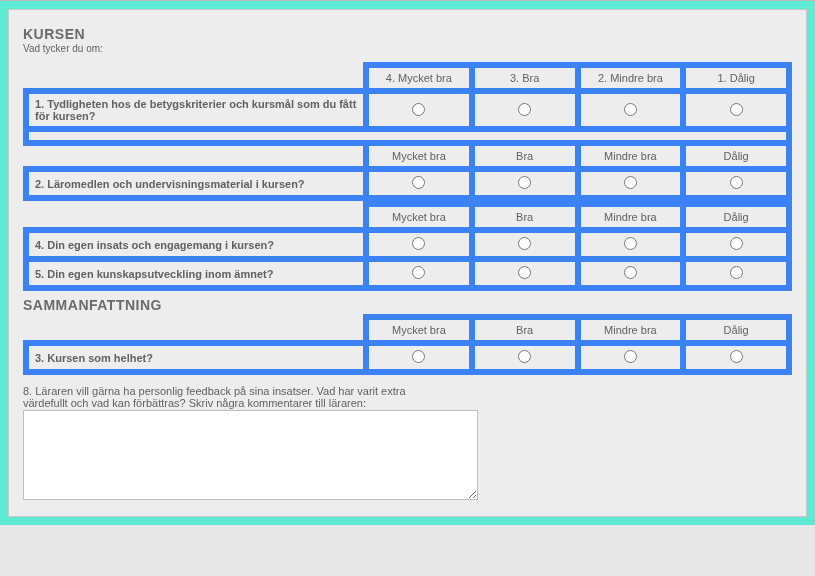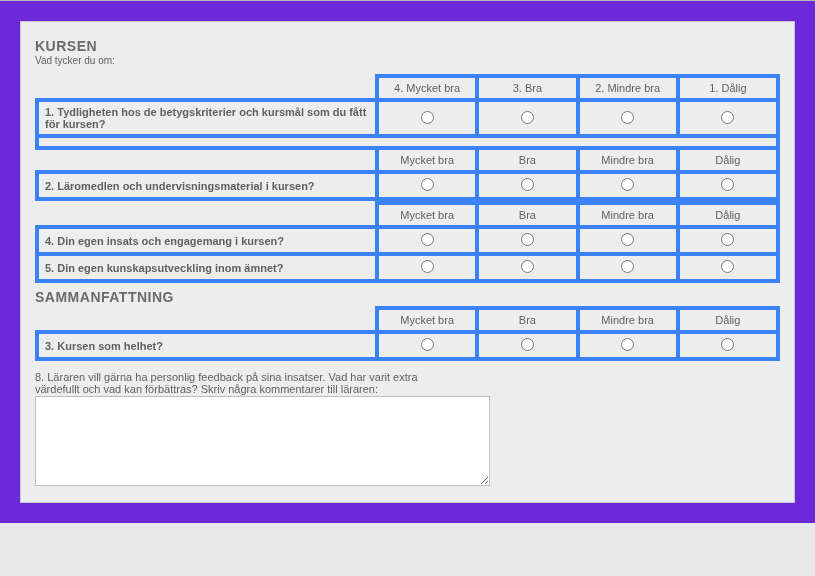--- a/index.html
+++ b/index.html
@@ -7,22 +7,22 @@
     margin: 0;
     padding: 0;
     font-family: Verdana, Arial, sans-serif;
     font-size: 11px;
     color: #595959;
     background: #e8e8e8;
     width: 815px;
   }
   .outer {
     border-top: 1px solid #b8b8b8;
-    padding: 20px;
-    background: #6d28d9;
+    padding: 8px;
+    background: #5eead4;
   }
   .panel {
     background: #ededed;
     border: 1px solid #c8c8c8;
     padding: 10px 14px 14px 14px;
   }
   .section-title {
     font-size: 14px;
     font-weight: bold;
     color: #6a6a6a;
@@ -35,21 +35,21 @@
     margin-bottom: 8px;
   }
   table.grid {
     border-collapse: collapse;
     width: 100%;
     table-layout: fixed;
   }
   table.grid col.qcol { width: 340px; }
   table.grid col.opt { width: auto; }
   table.grid td, table.grid th {
-    border: 4px solid #3b82f6;
+    border: 6px solid #3b82f6;
     padding: 4px 6px;
     vertical-align: middle;
     background: #ededed;
   }
   table.grid th {
     font-weight: normal;
     text-align: center;
     color: #616161;
     font-size: 11px;
     background: #ededed;

